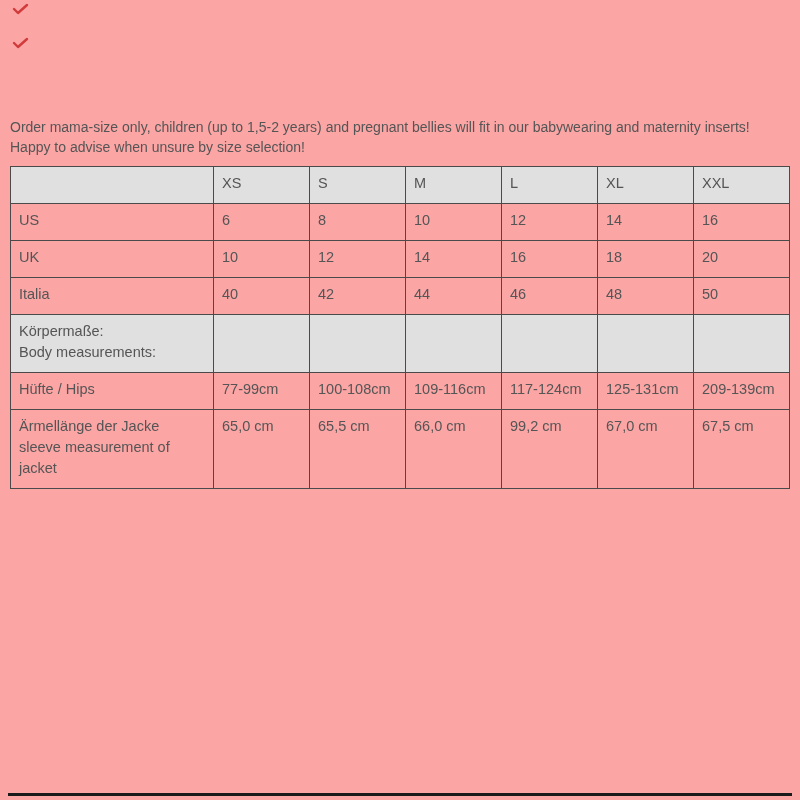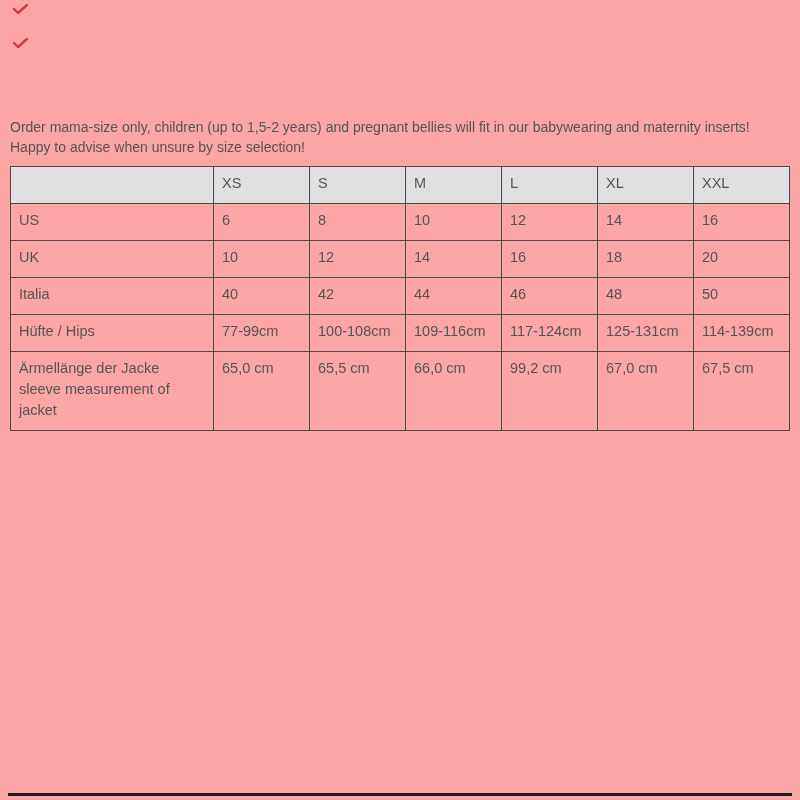--- a/index.html
+++ b/index.html
@@ -131,30 +131,42 @@
           <th scope="row">
             <div>Italia</div>
           </th>
           <td>40</td>
           <td>42</td>
           <td>44</td>
           <td>46</td>
           <td>48</td>
           <td>50</td>
         </tr>
+        <tr class="section">
+          <th scope="row">
+            <div>Körpermaße:</div>
+            <div>Body measurements:</div>
+          </th>
+          <td></td>
+          <td></td>
+          <td></td>
+          <td></td>
+          <td></td>
+          <td></td>
+        </tr>
         <tr>
           <th scope="row">
             <div>Hüfte / Hips</div>
           </th>
           <td>77-99cm</td>
           <td>100-108cm</td>
           <td>109-116cm</td>
           <td>117-124cm</td>
           <td>125-131cm</td>
-          <td>114-139cm</td>
+          <td>209-139cm</td>
         </tr>
         <tr>
           <th scope="row">
             <div>Ärmellänge der Jacke</div>
             <div>sleeve measurement of jacket</div>
           </th>
           <td>65,0 cm</td>
           <td>65,5 cm</td>
           <td>66,0 cm</td>
           <td>99,2 cm</td>

